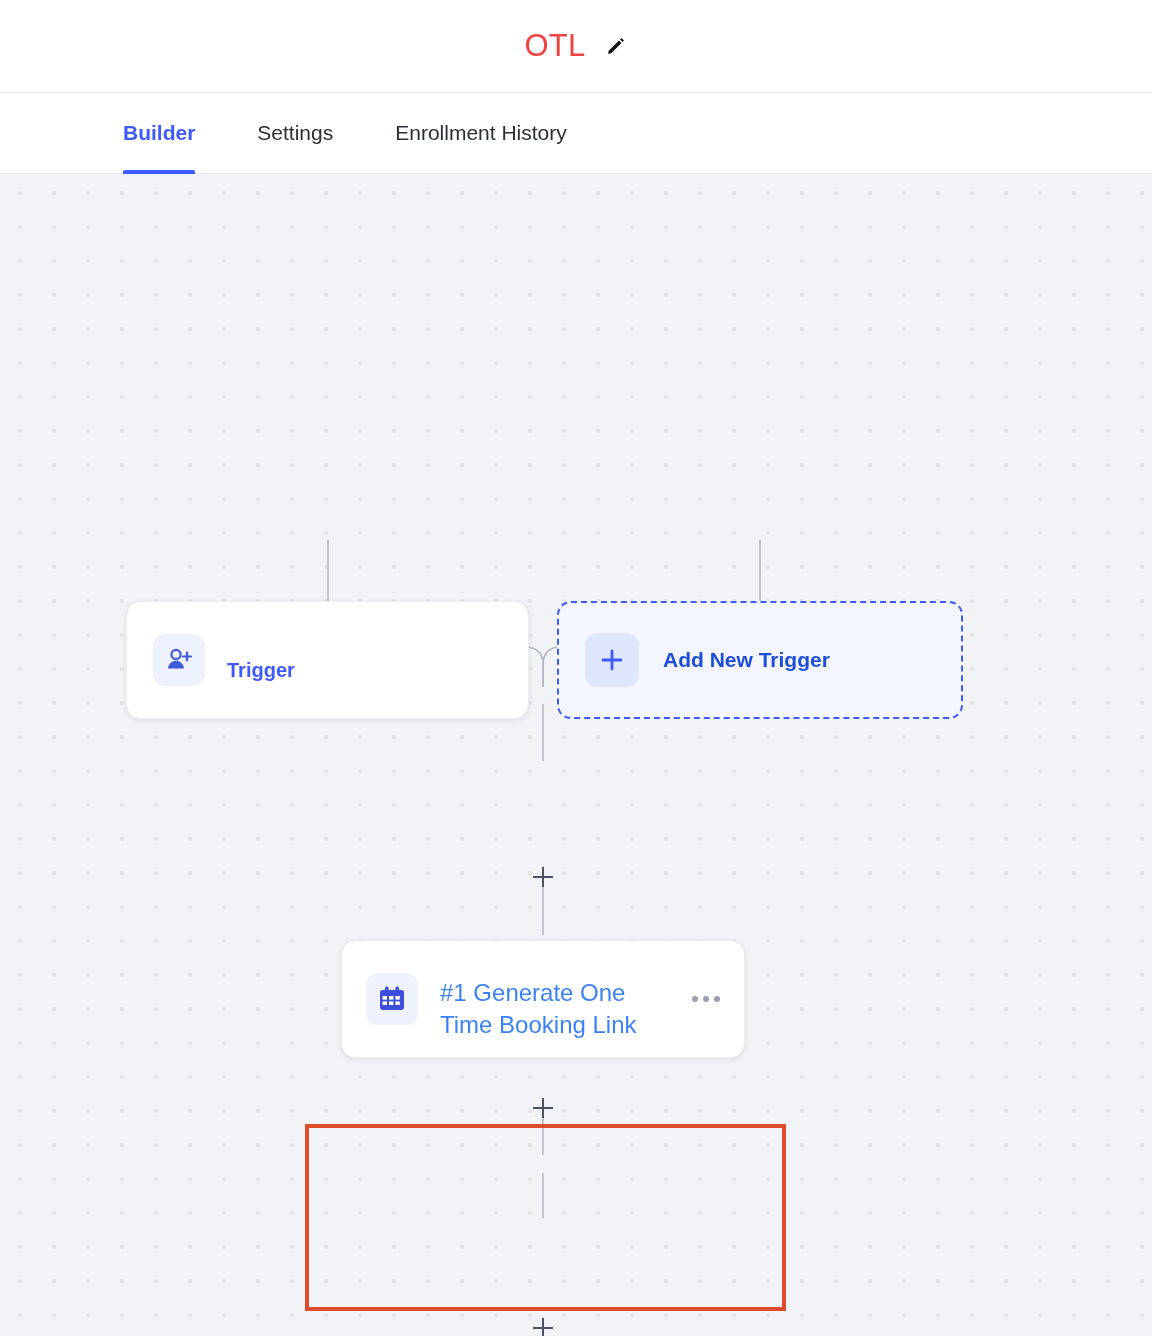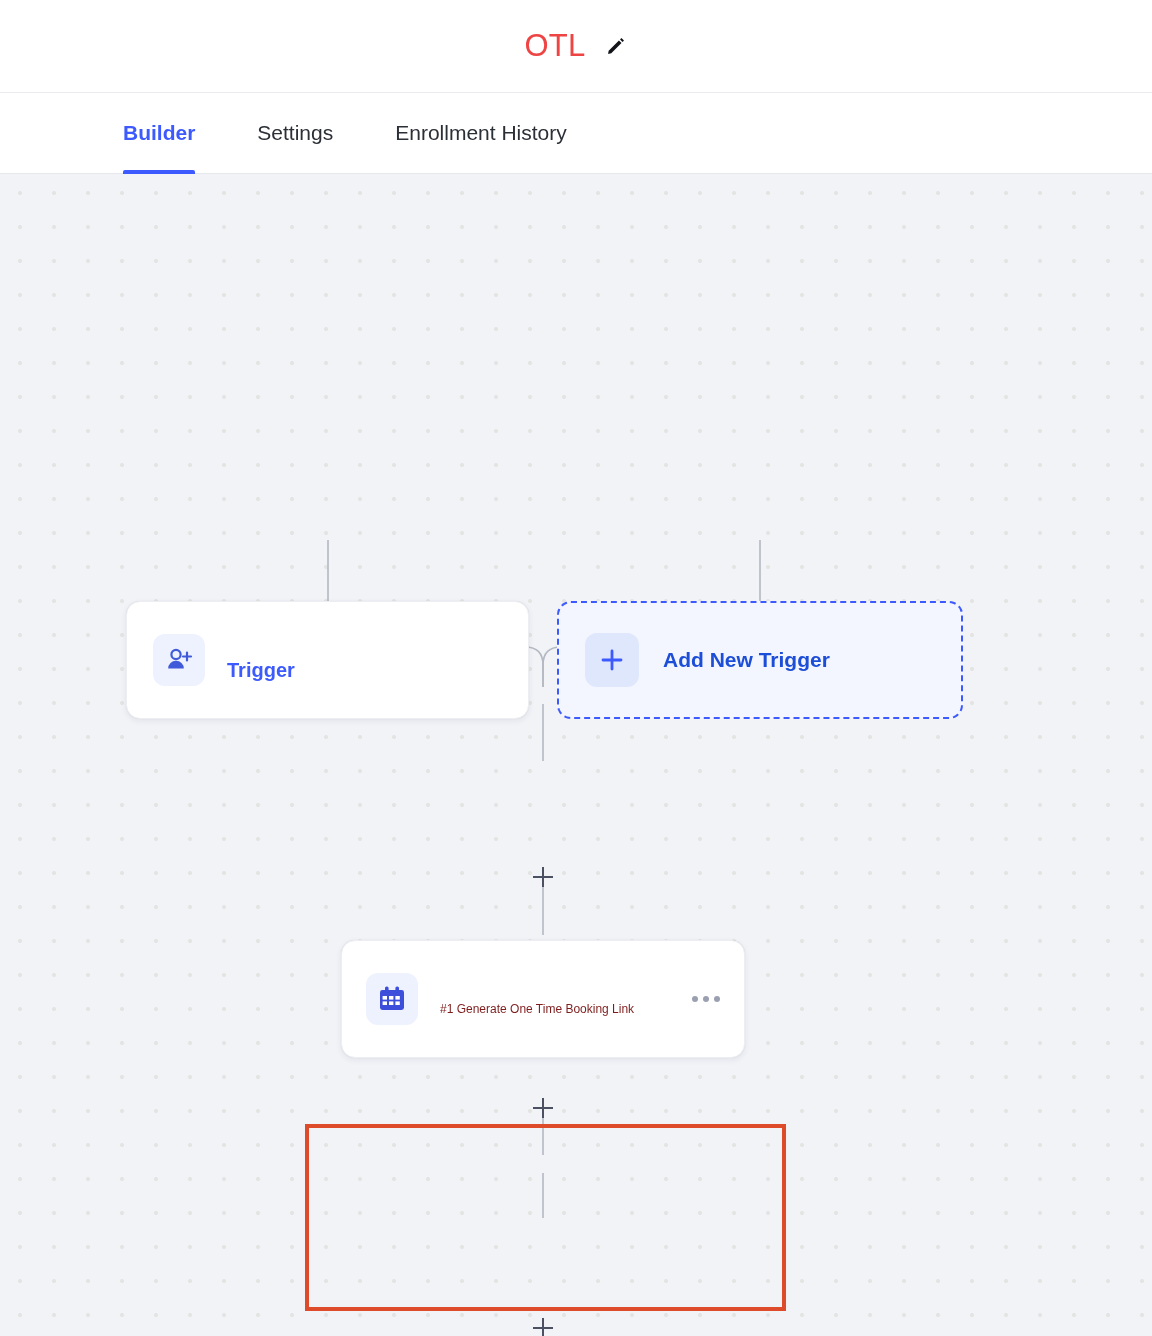--- a/index.html
+++ b/index.html
@@ -181,22 +181,22 @@
     font-weight: 700;
     color: #3d5afe;
     line-height: 1.4;
   }
   .node-label-secondary {
     font-size: 20px;
     color: #3c4350;
     line-height: 1.45;
   }
   .node-title-plain {
-    font-size: 12px;
-    color: #7f1d1d;
+    font-size: 24px;
+    color: #3b82f6;
     line-height: 1.35;
     max-width: 235px;
   }
   .add-trigger-label {
     margin-left: 24px;
     font-size: 21px;
     font-weight: 700;
     color: #1d4ed8;
   }
 

